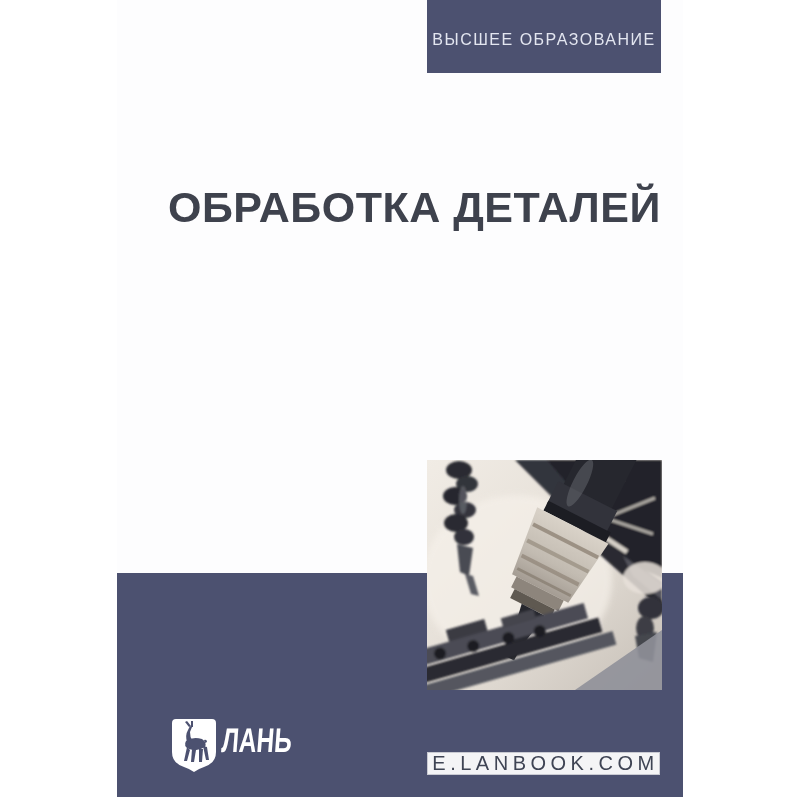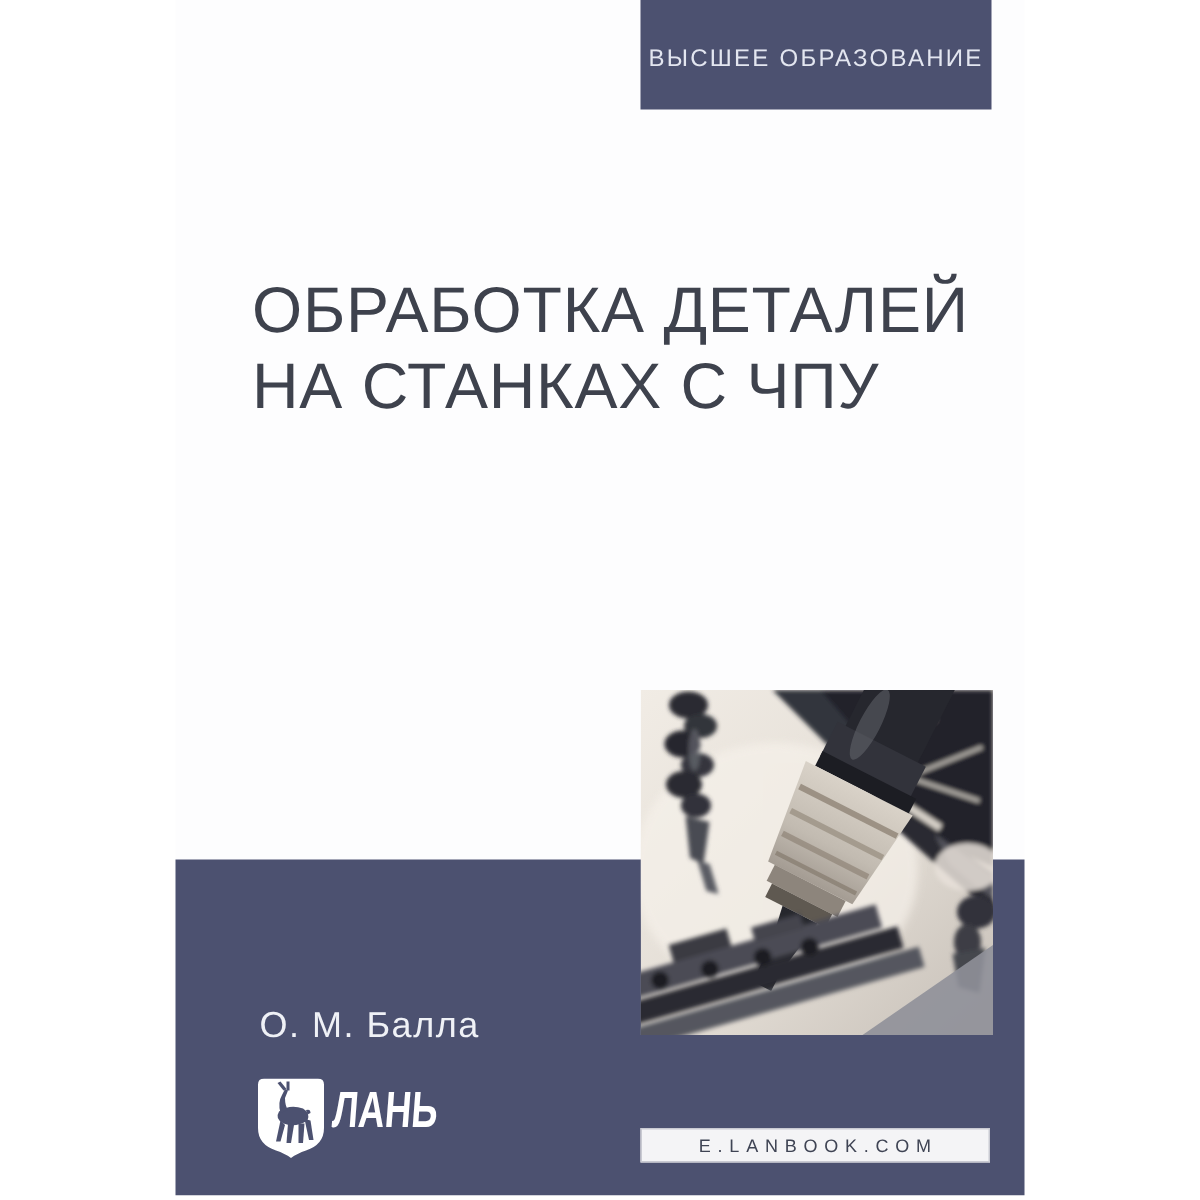--- a/index.html
+++ b/index.html
@@ -8,21 +8,21 @@
   .cover{position:absolute;left:117px;top:0;width:566px;height:800px;background:#fdfdfe;}
 
   
   .badge{position:absolute;left:310px;top:0;width:234px;height:73px;background:#4C5170;
          display:flex;align-items:center;justify-content:center;}
   .badge span{color:#E3E6F0;font-size:16px;letter-spacing:1.5px;font-weight:400;
               padding-top:6px;white-space:nowrap;}
 
   
   .title-block{position:absolute;left:51px;top:182px;width:480px;}
-  .title{margin:0;color:#3E424D;font-size:43px;line-height:51px;font-weight:400;
+  .title{margin:0;color:#3E424D;font-size:43px;line-height:51px;font-weight:700;
          letter-spacing:0.5px;}
   .title span{display:block;white-space:nowrap;}
   .subtitle{margin:14px 0 0 0;color:#7D828F;font-size:29px;line-height:33px;
             font-weight:400;letter-spacing:0.5px;}
   .subtitle span{display:block;white-space:nowrap;}
 
   
   .band{position:absolute;left:0;top:573px;width:566px;height:227px;background:#4C5170;}
 
   
@@ -37,37 +37,36 @@
   .publisher{position:absolute;left:55px;top:719px;display:flex;align-items:flex-start;}
   .shield{display:block;width:44px;height:53px;}
   .wordmark{display:block;margin-left:7px;margin-top:6px;color:#FFFFFF;font-size:34px;
             font-weight:bold;line-height:30px;letter-spacing:0px;
             transform:scaleX(0.72) skewX(-6deg);transform-origin:left top;white-space:nowrap;}
 
   
   .website{position:absolute;left:310px;top:752px;width:233px;height:23px;background:#F4F4F6;
            border:1px solid #c9cad2;box-sizing:border-box;display:flex;align-items:center;
            justify-content:center;}
-  .website span{color:#3F4454;font-size:12px;letter-spacing:4.5px;padding-left:4px;
+  .website span{color:#3F4454;font-size:20px;letter-spacing:4.5px;padding-left:4px;
                 white-space:nowrap;}
 </style>
 </head>
 <body>
 
 <div class="page">
   <div class="cover">
 
     <div class="badge">
       <span>ВЫСШЕЕ ОБРАЗОВАНИЕ</span>
     </div>
 
     <div class="title-block">
       <h1 class="title">
         <span>ОБРАБОТКА ДЕТАЛЕЙ</span>
-        <span>НА СТАНКАХ С ЧПУ</span>
       </h1>
       <h2 class="subtitle">
       </h2>
     </div>
 
     <div class="band"></div>
 
     <div class="photo">
       <svg viewBox="0 0 235 230" preserveAspectRatio="none" aria-hidden="true">
         <defs>
@@ -146,21 +145,20 @@
           <circle cx="88" cy="185" r="6" fill="#1e1f24"></circle>
           <circle cx="120" cy="187" r="6" fill="#1e1f24"></circle>
           <rect x="30" y="160" width="40" height="12" fill="#3a3b42"></rect>
           <rect x="86" y="164" width="34" height="10" fill="#44454d"></rect>
         </g>
 
         <polygon points="148,230 235,170 235,230" fill="#8f9099" opacity="0.9"></polygon>
       </svg>
     </div>
 
-    <div class="author">О. М. Балла</div>
 
     <div class="publisher">
       <span class="shield">
         <svg viewBox="0 0 44 53" width="44" height="53" aria-hidden="true">
           <path d="M4,0 L40,0 Q44,0 44,4 L44,33 Q44,44 32,48 Q26,50 22,53 Q18,50 12,48 Q0,44 0,33 L0,4 Q0,0 4,0 Z" fill="#FFFFFF"></path>
           <g fill="#4C5170">
             <path d="M14,22 Q21,17 30,20 Q35,23 33,28 Q25,33 17,30 Q11,27 14,22 Z"></path>
             <path d="M15,28 L12,42 L15,42 L18,31 Z"></path>
             <path d="M20,30 L19,43 L22,43 L24,31 Z"></path>
             <path d="M27,30 L27,43 L30,43 L31,30 Z"></path>

